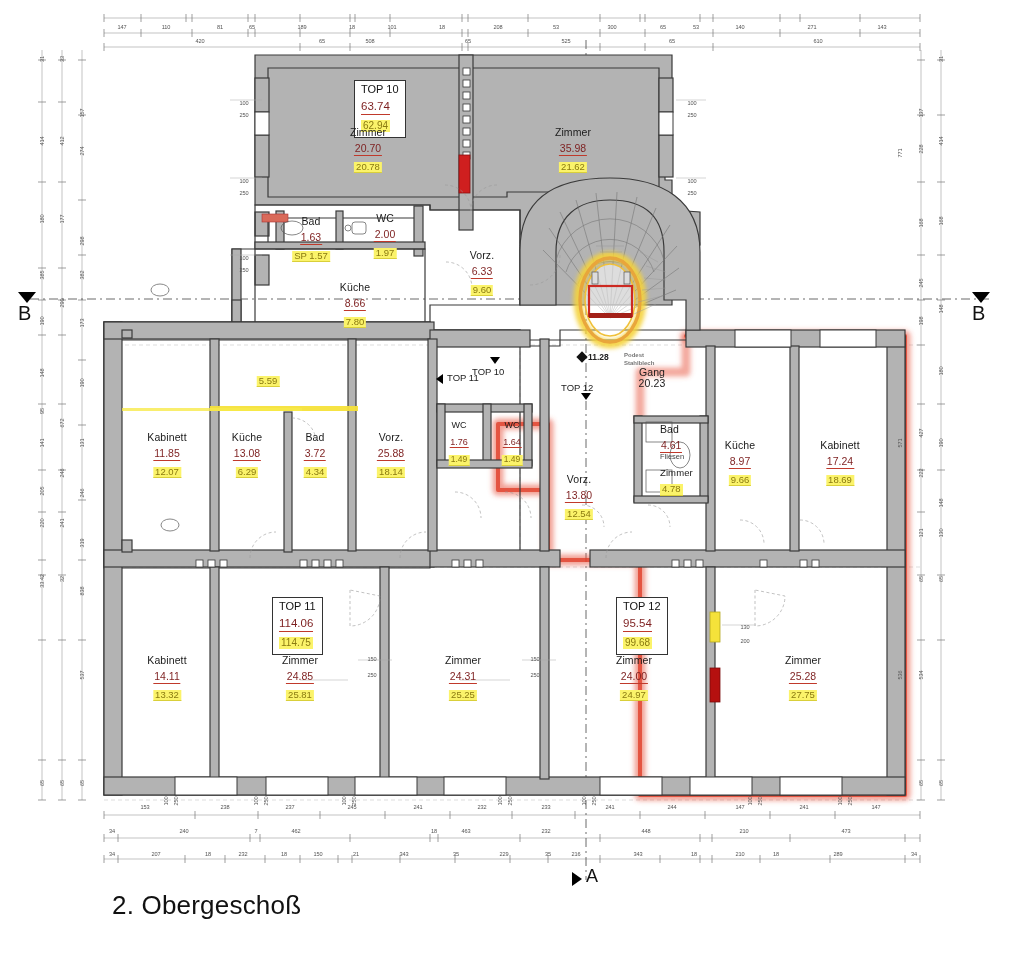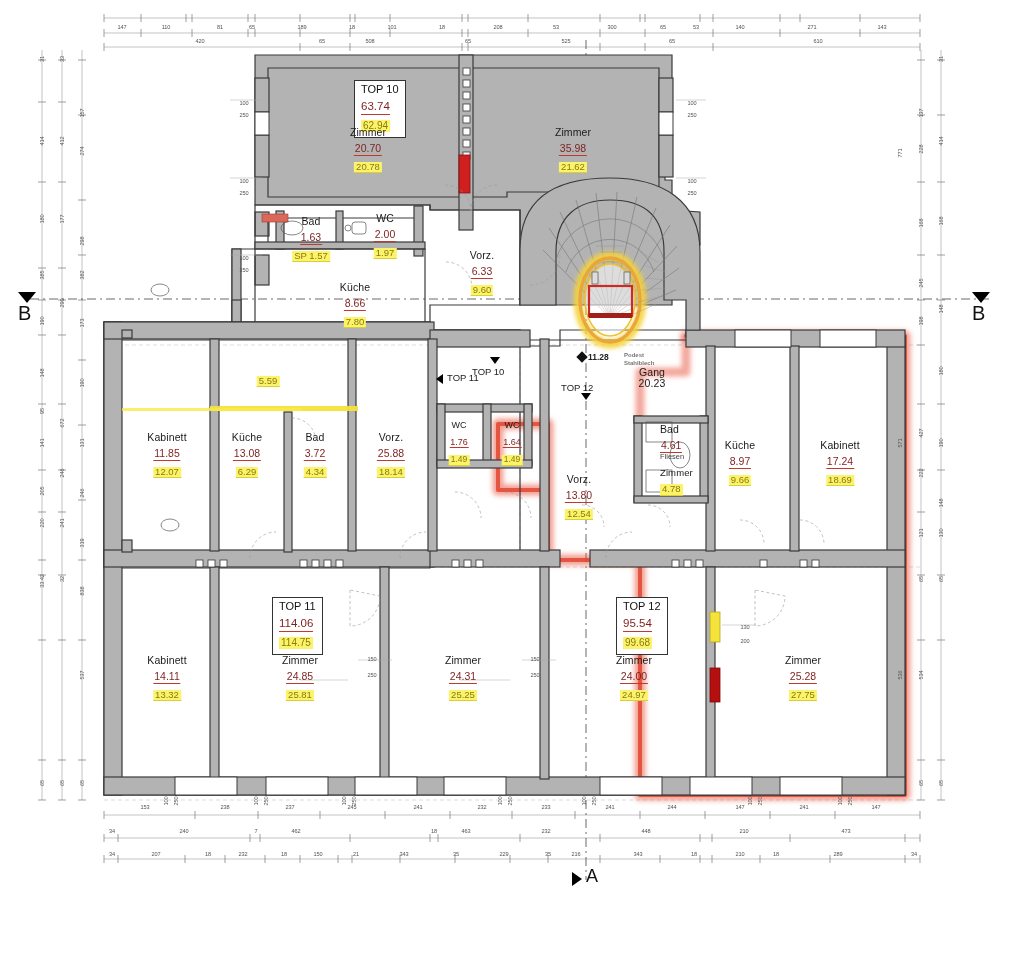--- a/index.html
+++ b/index.html
@@ -731,14 +731,15 @@
 <div class="dimtxt" style="left:244px;top:178px;">100</div>
 <div class="dimtxt" style="left:244px;top:190px;">250</div>
 <div class="dimtxt" style="left:244px;top:255px;">100</div>
 <div class="dimtxt" style="left:244px;top:267px;">250</div>
 <div class="dimtxt" style="left:692px;top:100px;">100</div>
 <div class="dimtxt" style="left:692px;top:112px;">250</div>
 <div class="dimtxt" style="left:692px;top:178px;">100</div>
 <div class="dimtxt" style="left:692px;top:190px;">250</div>
 
 
+<div id="plan-title">2. Obergeschoß</div>
 
 </div>
 
 </body></html>

